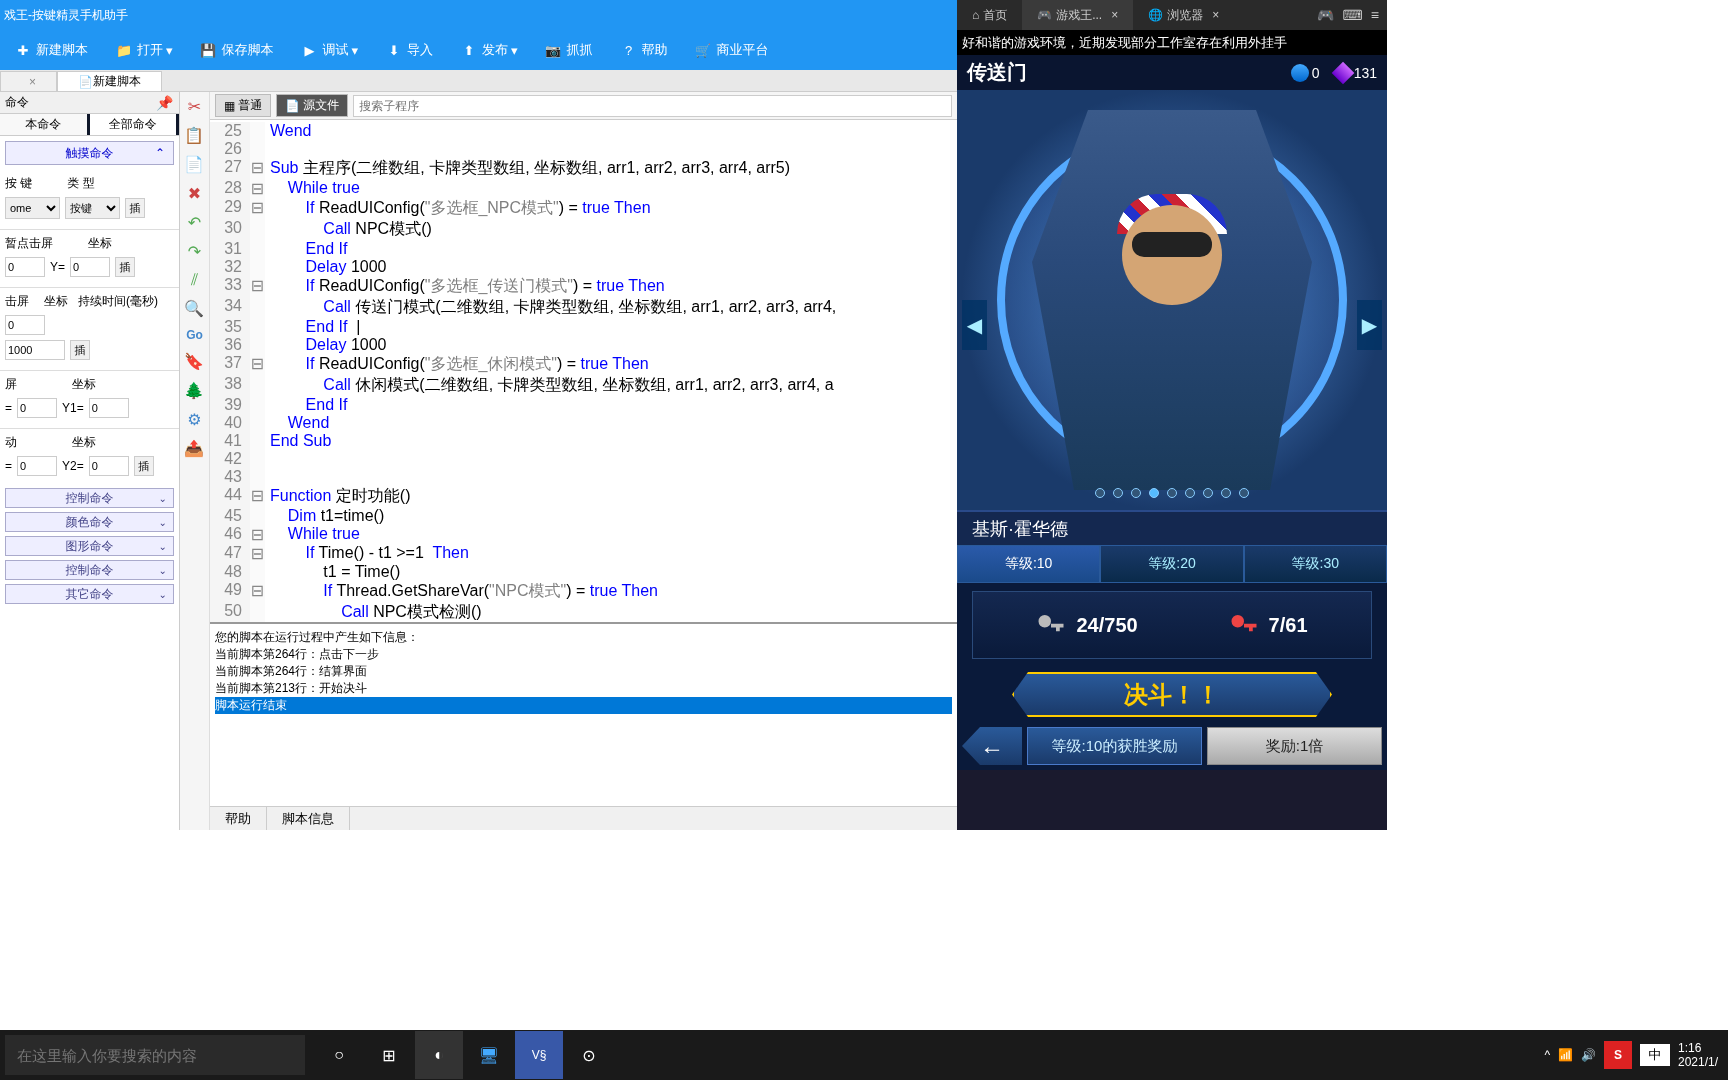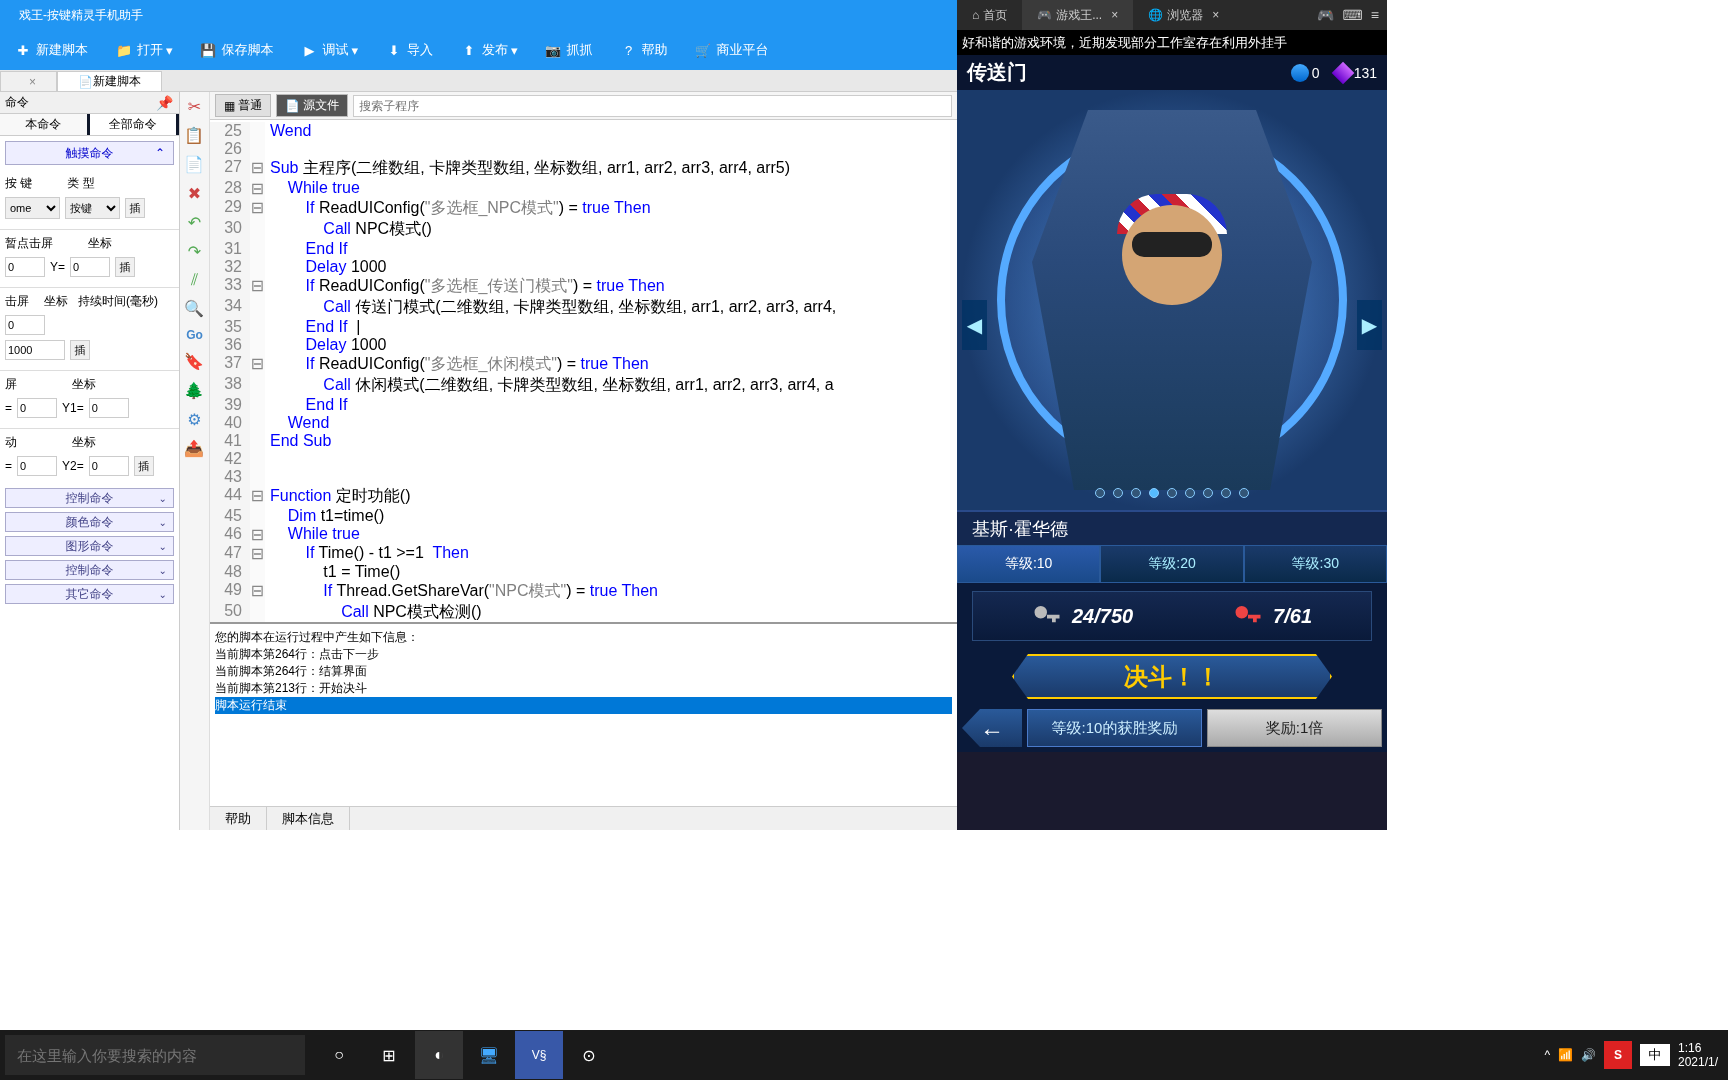--- a/index.html
+++ b/index.html
@@ -1,18 +1,18 @@
 <!DOCTYPE html>
 <html><head>
 <meta charset="utf-8">
 <style>
 *{margin:0;padding:0;box-sizing:border-box;font-family:"Microsoft YaHei",sans-serif;}
 body{width:1728px;height:1080px;overflow:hidden;background:#fff;position:relative;}
 .app-left{position:absolute;left:0;top:0;width:957px;height:830px;}
-.titlebar{height:30px;background:#2196F3;color:#fff;font-size:12px;display:flex;align-items:center;padding-left:19px;}
+.titlebar{height:30px;background:#2196F3;color:#fff;font-size:12px;display:flex;align-items:center;padding-left:4px;}
 .toolbar{height:40px;background:#2196F3;display:flex;align-items:center;padding:0 5px;gap:10px;}
 .tb-item{display:flex;align-items:center;color:#fff;font-size:13px;gap:3px;padding:5px 8px;cursor:pointer;}
 .tb-icon{width:20px;height:20px;display:flex;align-items:center;justify-content:center;}
 .tabs-bar{height:22px;background:#e8e8e8;display:flex;align-items:flex-end;border-bottom:1px solid #ccc;}
 .tab{height:20px;padding:0 20px;font-size:12px;display:flex;align-items:center;background:#f0f0f0;border:1px solid #ccc;border-bottom:none;position:relative;}
 .tab.active{background:#fff;}
 .tab-close{margin-left:8px;color:#888;}
 .main-area{display:flex;height:calc(100% - 92px);}
 .left-panel{width:180px;background:#fff;border-right:1px solid #ccc;display:flex;flex-direction:column;}
 .lp-header{height:22px;background:#f0f0f0;border-bottom:1px solid #ccc;font-size:12px;padding:0 5px;display:flex;align-items:center;justify-content:space-between;}
@@ -71,21 +71,21 @@
 .nav-arr{width:25px;height:50px;background:rgba(0,50,100,0.8);color:#aef;display:flex;align-items:center;justify-content:center;font-size:20px;}
 .dots{position:absolute;bottom:12px;display:flex;gap:8px;z-index:5;}
 .dot{width:10px;height:10px;border-radius:50%;background:#357;border:1px solid #8cf;}
 .dot.active{background:#5bf;}
 .emu-name{height:35px;background:#142850;color:#fff;font-size:18px;display:flex;align-items:center;padding:0 15px;border-top:2px solid #2a4a8a;}
 .emu-levels{height:38px;display:flex;background:#0a1a3a;}
 .lvl-tab{flex:1;display:flex;align-items:center;justify-content:center;color:#aef;font-size:14px;border:1px solid #2a5a9a;background:linear-gradient(#1a3a6a,#0a2a4a);}
 .lvl-tab.active{background:linear-gradient(#2a5aaa,#1a4a8a);color:#fff;}
 .emu-req{background:#0a1a3a;padding:8px 15px;}
 .req-title{color:#f80;font-size:15px;margin-bottom:8px;}
-.req-items{display:flex;justify-content:space-around;padding:9px;background:linear-gradient(#142850,#0a1a3a);border:1px solid #2a4a7a;font-style:italic;}
+.req-items{display:flex;justify-content:space-around;padding:18px;background:linear-gradient(#142850,#0a1a3a);border:1px solid #2a4a7a;}
 .req-item{display:flex;align-items:center;gap:10px;color:#fff;font-size:20px;font-weight:bold;}
 .key-ico{width:30px;height:30px;}
 .emu-duel{height:55px;display:flex;align-items:center;justify-content:center;background:#0a1a3a;}
 .duel-btn{width:320px;height:45px;background:linear-gradient(#2a5a9a,#1a3a6a);border:2px solid #fc0;color:#fc0;font-size:24px;font-weight:bold;display:flex;align-items:center;justify-content:center;clip-path:polygon(5% 0,95% 0,100% 50%,95% 100%,5% 100%,0 50%);}
 .emu-bottom{height:48px;display:flex;background:#0a1a3a;gap:5px;padding:5px;}
 .back-btn{width:60px;background:linear-gradient(#2a5a9a,#1a3a6a);display:flex;align-items:center;justify-content:center;color:#fff;font-size:24px;clip-path:polygon(30% 0,100% 0,100% 100%,30% 100%,0 50%);}
 .reward-btn{flex:1;background:linear-gradient(#2a5a9a,#1a3a6a);display:flex;align-items:center;justify-content:center;color:#cef;font-size:15px;border:1px solid #4a7aca;}
 .bonus-btn{flex:1;background:linear-gradient(#ddd,#aaa);display:flex;align-items:center;justify-content:center;color:#222;font-size:15px;border:1px solid #888;}
 .taskbar{position:absolute;bottom:0;left:0;width:100%;height:50px;background:#1a1a1a;display:flex;align-items:center;}
 .search-box{width:300px;height:40px;margin-left:5px;background:#2a2a2a;color:#aaa;display:flex;align-items:center;padding:0 12px;font-size:15px;border:none;}

